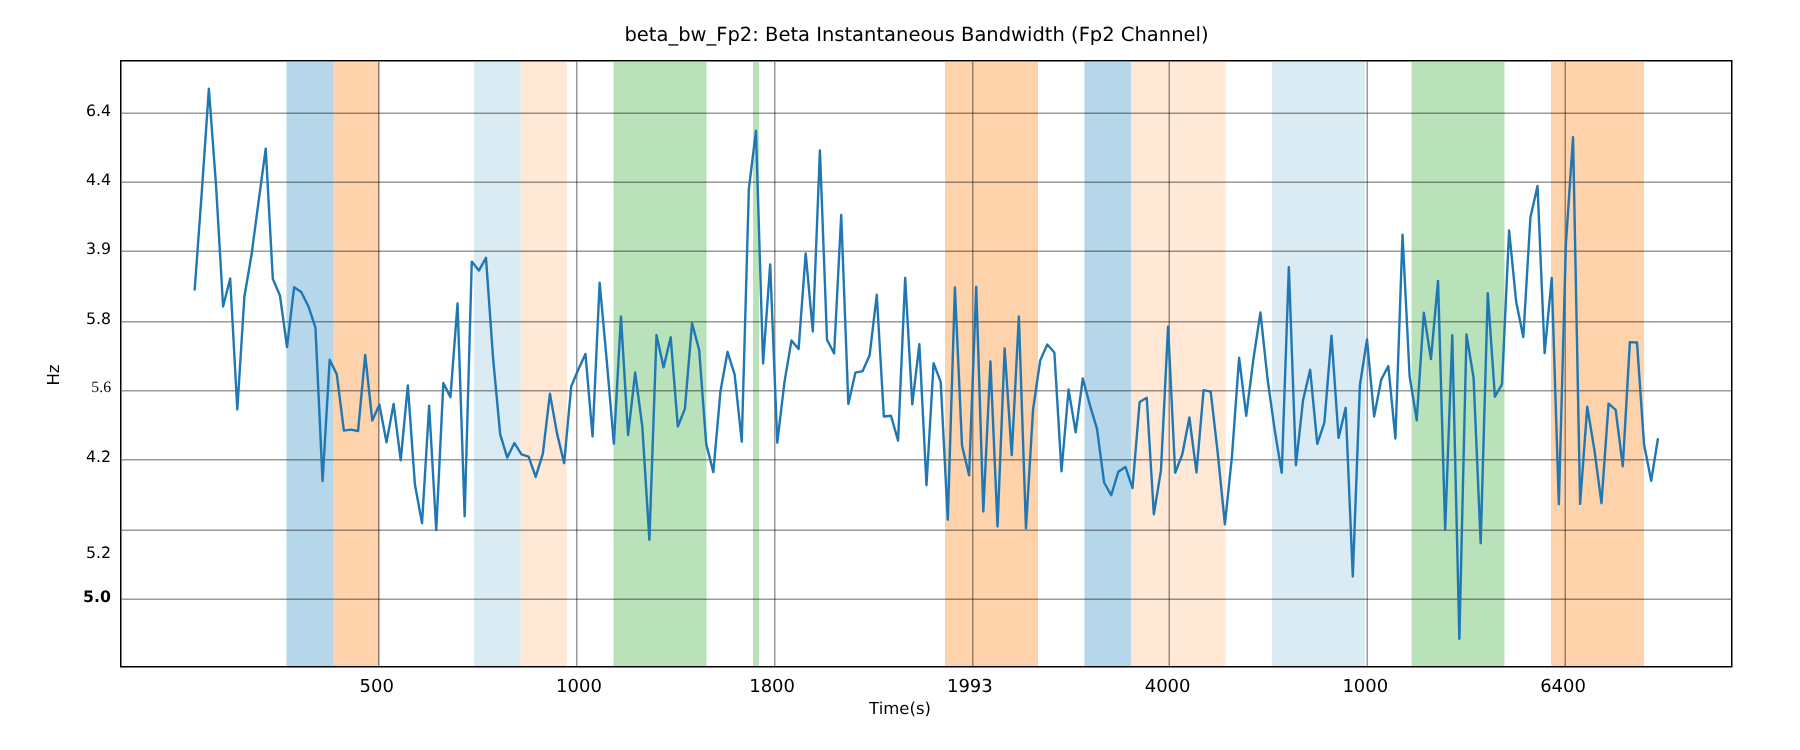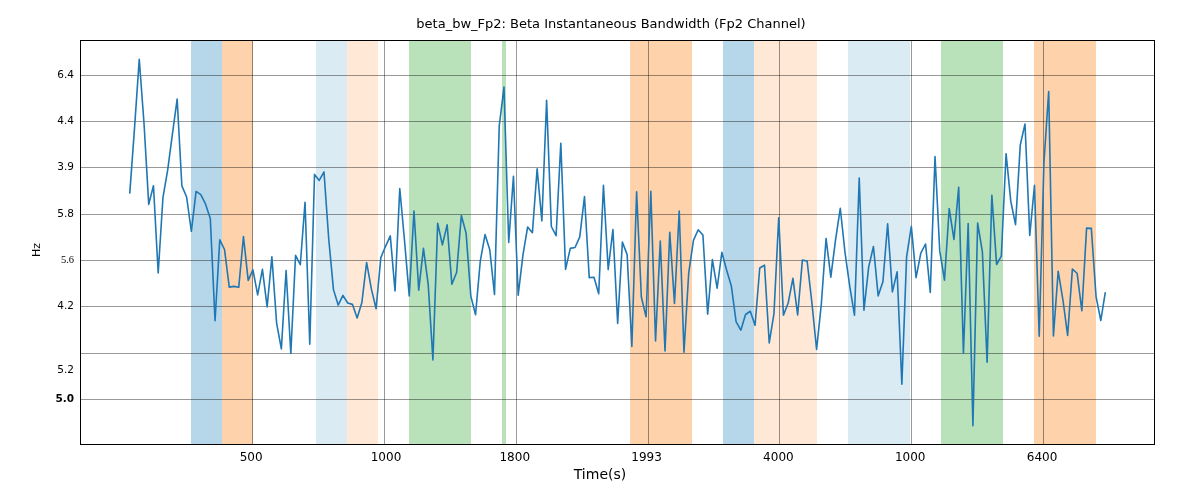--- a/index.html
+++ b/index.html
@@ -66,21 +66,21 @@
     transform: translateY(-50%);
     right: 1126px;
     font-size: 10.5px;
     text-align: right;
   }
   .xlabel {
     position: absolute;
     top: 466px;
     width: 100%;
     text-align: center;
-    font-size: 14px;
+    font-size: 11px;
   }
   .ylabel {
     position: absolute;
     left: 36px;
     top: 50%;
     transform: translate(-50%, -50%) rotate(-90deg);
     font-size: 11px;
     white-space: nowrap;
   }
   svg.plotline {

